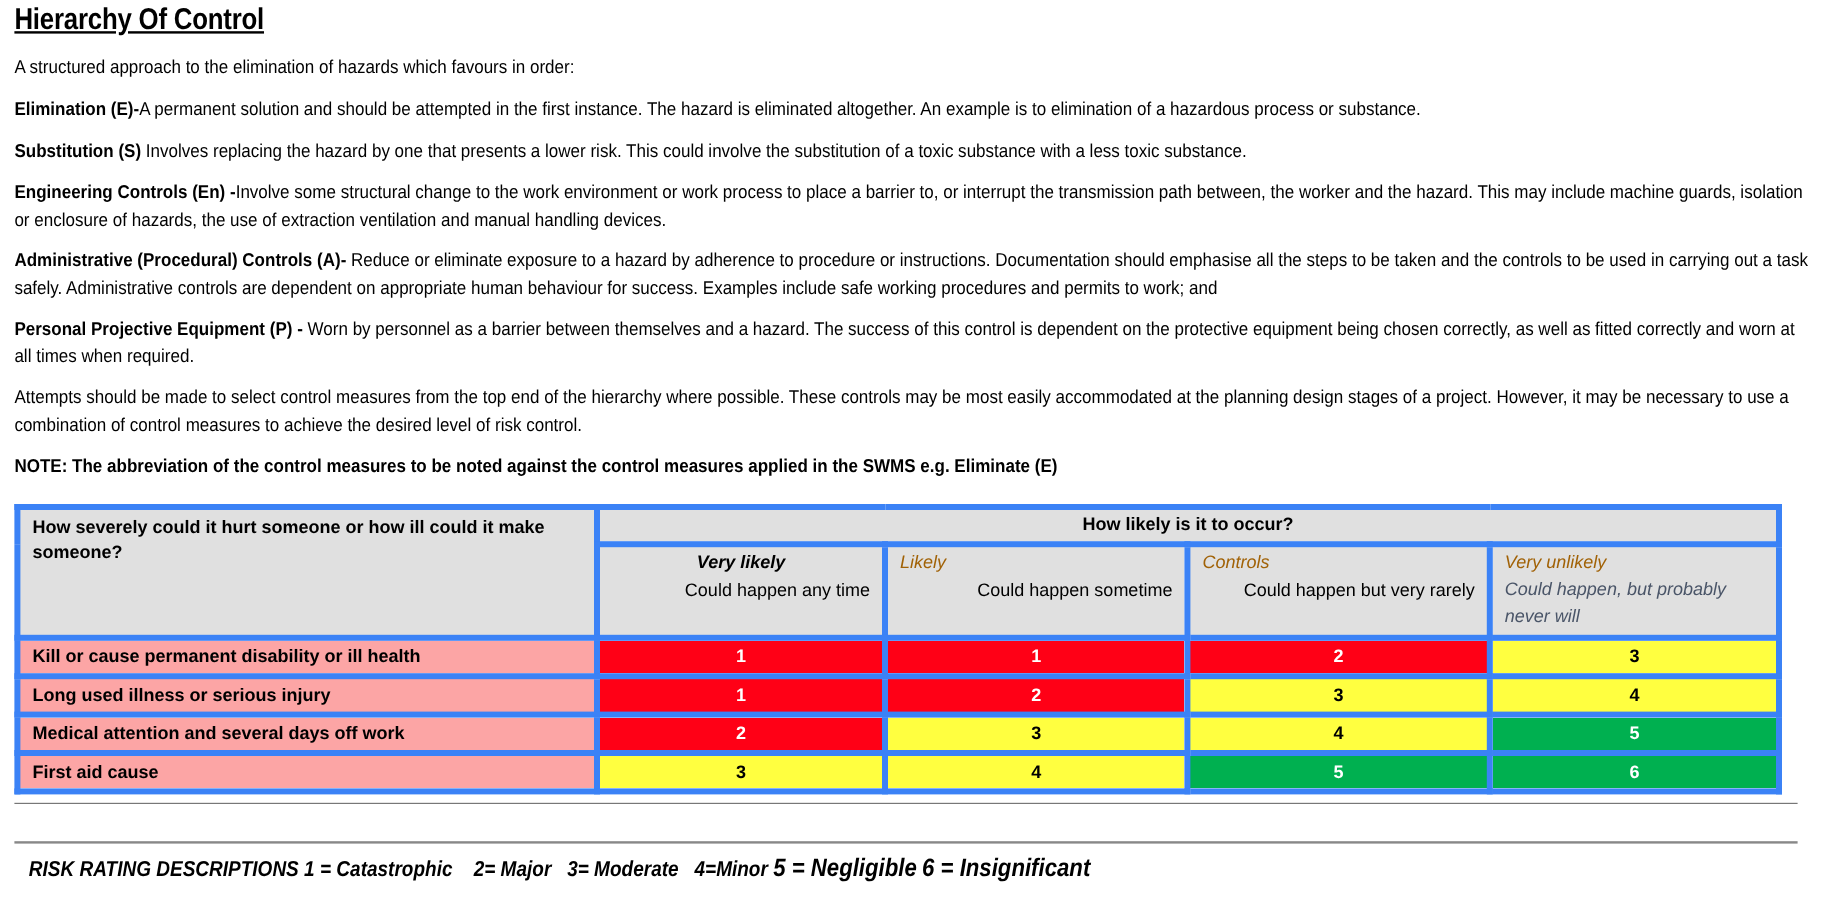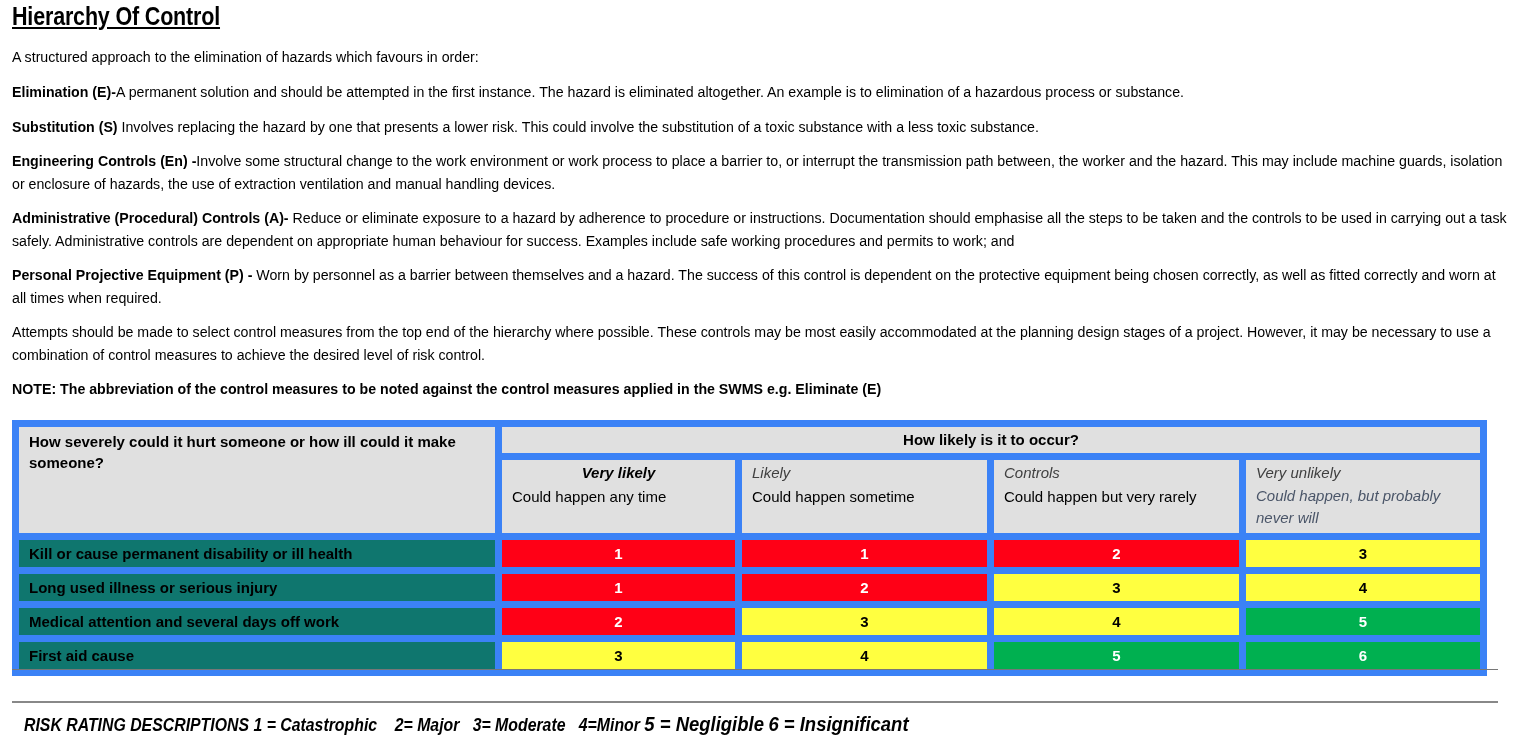--- a/index.html
+++ b/index.html
@@ -22,35 +22,35 @@
   .para b { font-weight: bold; }
   .note { font-weight: bold; }
 
   table.matrix {
     position: absolute; left: 12px; top: 420px;
     border-collapse: collapse; table-layout: fixed;
     width: 1468px;
     font-size: 15px;
   }
   table.matrix td {
-    border: 7px solid #3b82f6;
+    border: 5px solid #3b82f6;
     padding: 0 10px;
     vertical-align: top;
     overflow: hidden;
   }
   .hdr { background: #e0e0e0; }
   .sev-head { font-weight: bold; padding-top: 4px !important; line-height: 21px; }
   .like-head { text-align: center; font-weight: bold; height: 26px; line-height: 26px; }
   .col-head { height: 72px; line-height: 24px; padding-top: 1px !important; }
   .col-head .lbl { display: block; font-style: italic; }
   .col-head .lbl.center { text-align: center; font-weight: bold; }
-  .col-head .lbl.grey { color: #404040; }
-  .col-head .desc { display: block; text-align: left; }
+  .col-head .lbl.grey { color: #a16207; }
+  .col-head .desc { display: block; text-align: right; }
   .col-head .desc.ital { text-align: left; font-weight: normal; font-style: italic; color: #4a5568; line-height: 22px; }
-  .row-label { background: #0f766e; font-weight: bold; height: 27px; line-height: 27px; }
+  .row-label { background: #fca5a5; font-weight: bold; height: 27px; line-height: 27px; }
   .cell { text-align: center; font-weight: bold; line-height: 27px; font-size: 15px; }
   .c-red { background: #ff0016; color: #ffffff; }
   .c-yellow { background: #ffff40; color: #000000; }
   .c-green { background: #00b050; color: #ffffff; }
 
   .hr1 { position: absolute; left: 12px; top: 669px; width: 1486px; height: 1px; background: #777; }
   .hr2 { position: absolute; left: 12px; top: 701px; width: 1486px; height: 2px; background: #888; }
   .ratings {
     position: absolute; left: 24px; top: 712px; white-space: nowrap;
     font-weight: bold; font-style: italic; font-size: 18px;

